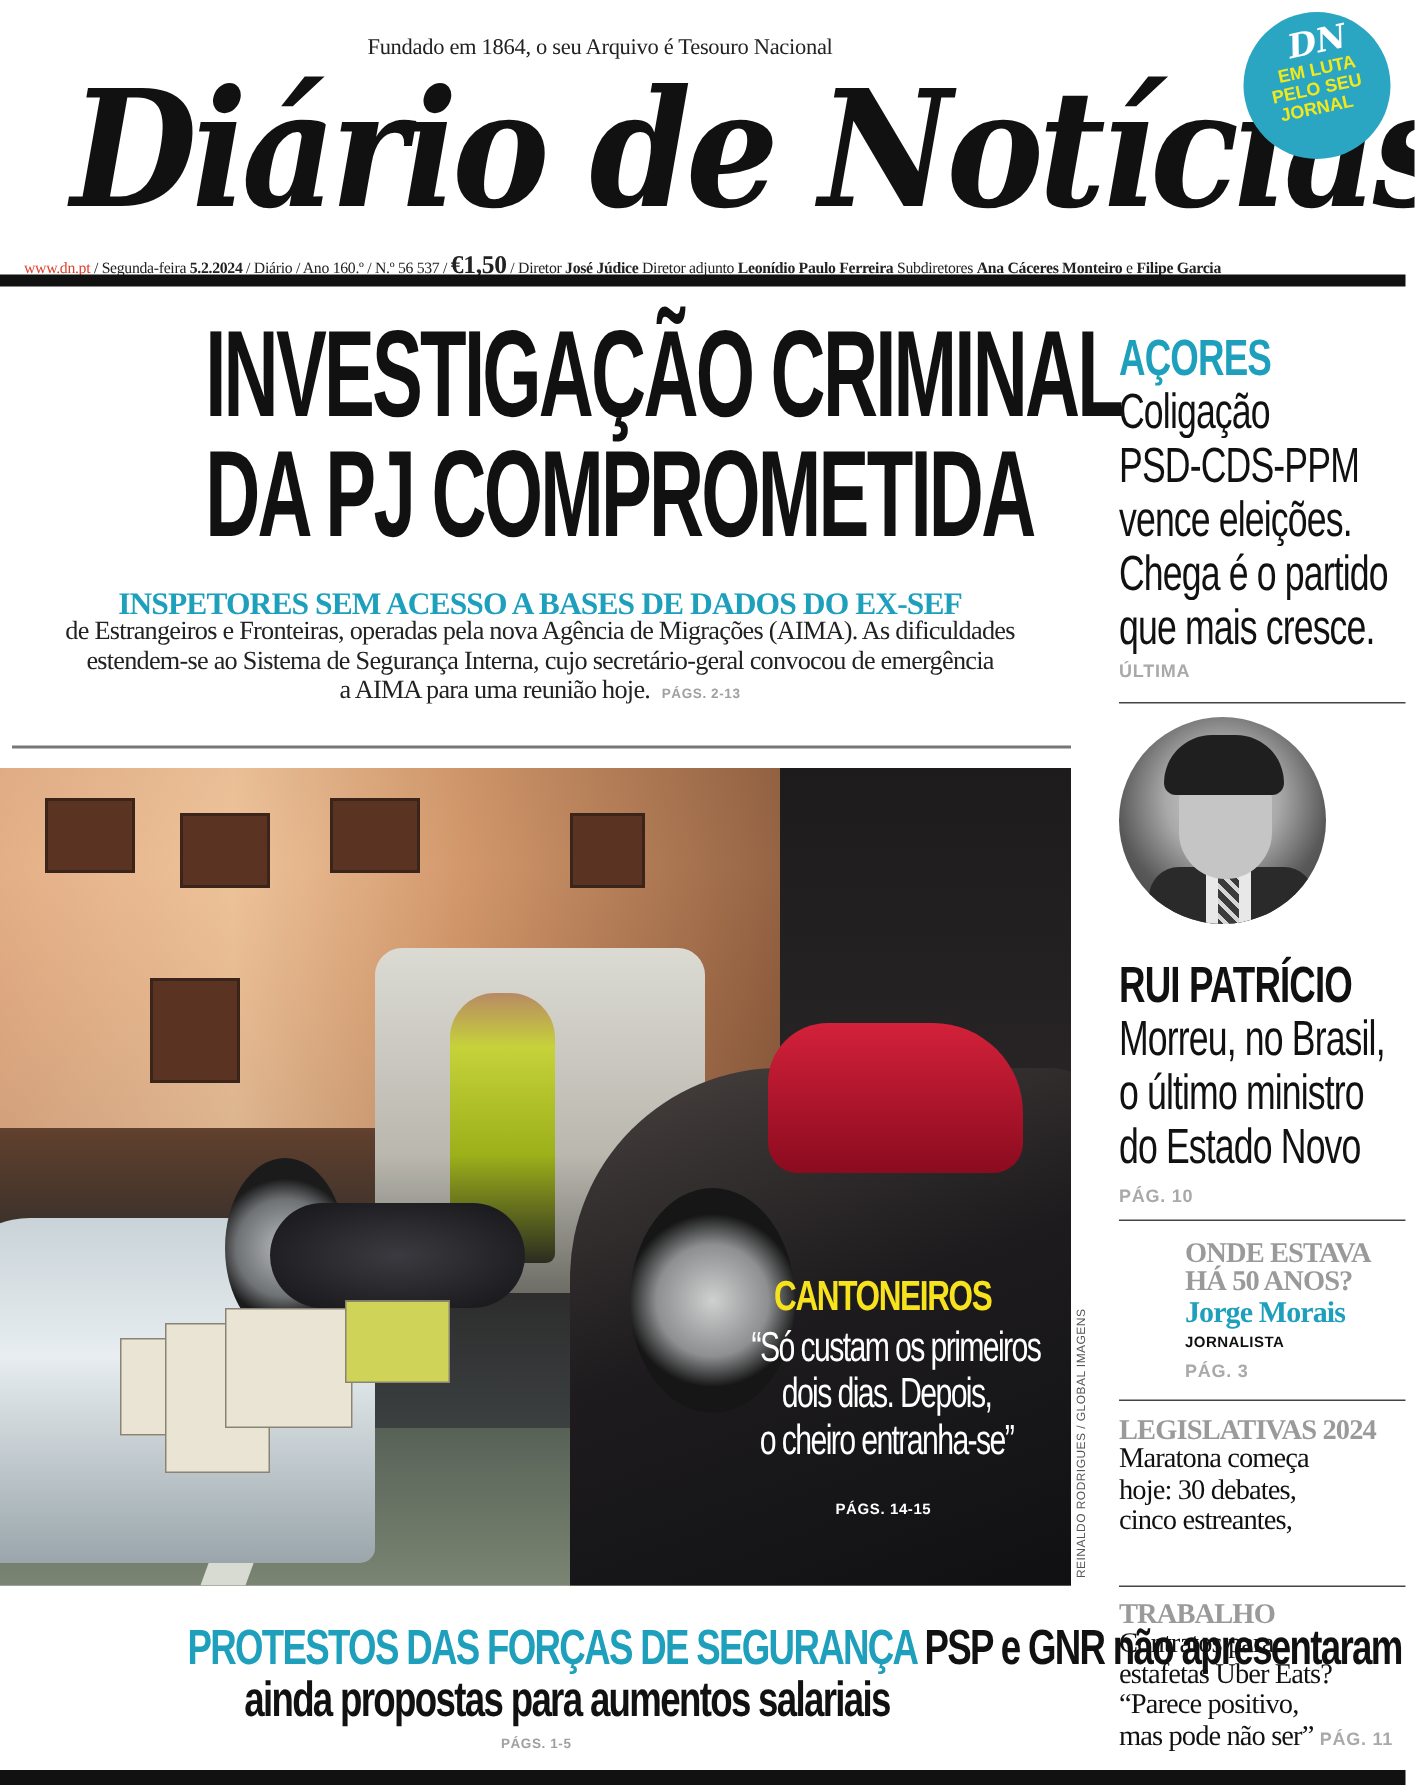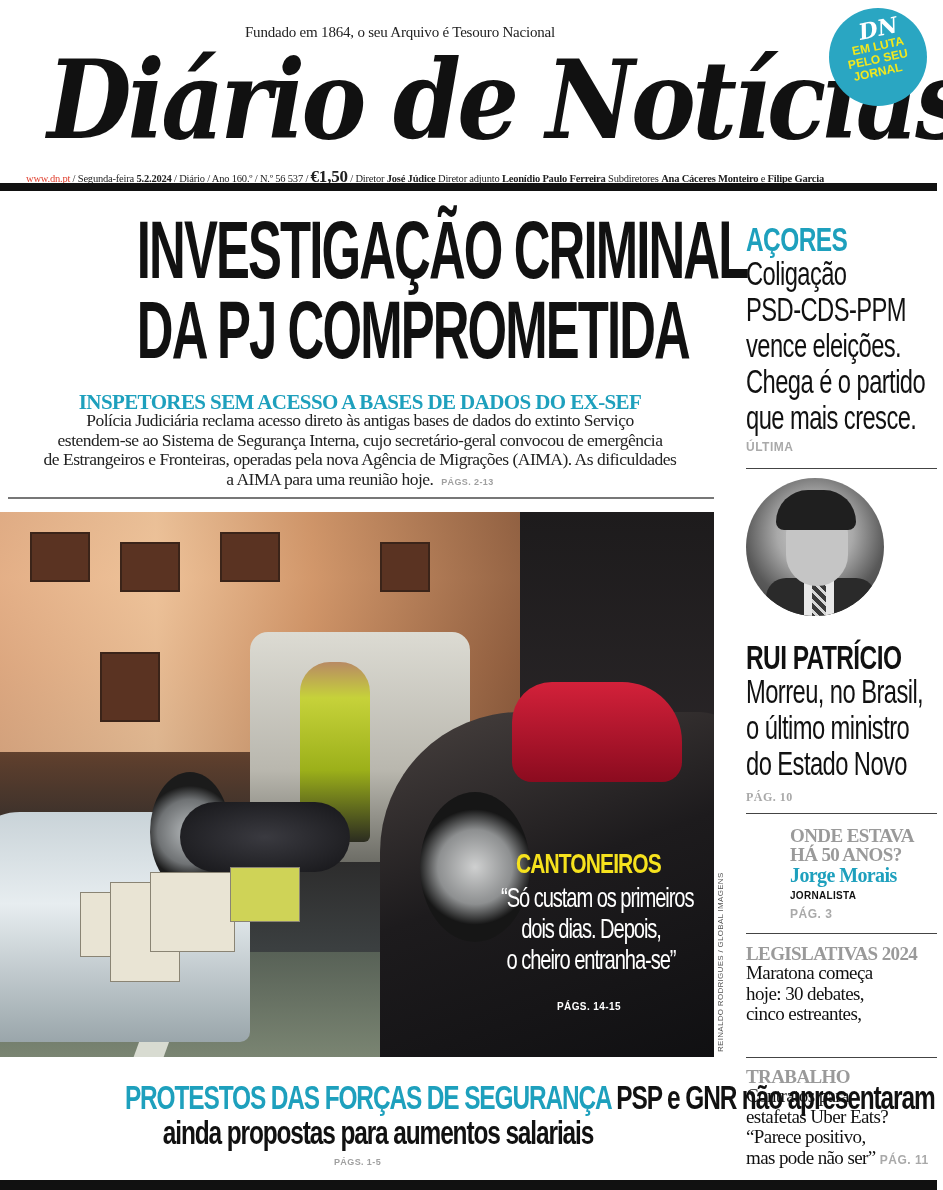--- a/index.html
+++ b/index.html
@@ -12,21 +12,21 @@
   .masthead { position: absolute; left: 0; top: 40px; width: 943px; height: 120px; text-align: center;
     font-family: "DejaVu Serif", serif; font-weight: bold; font-size: 108px; line-height: 120px;
     color: #111; letter-spacing: -4px; transform: scaleX(0.9); transform-origin: center; white-space: nowrap;
     font-style: italic; }
 
   .badge { position: absolute; left: 829px; top: 8px; width: 98px; height: 98px; border-radius: 50%;
     background: #2aa6c2; text-align: center; color: #fff; overflow: hidden; }
   .badge .dn { font-family: "DejaVu Serif", serif; font-weight: bold; font-style: italic; font-size: 22px; line-height: 24px; margin-top: 8px; display: block; transform: rotate(-12deg); }
   .badge .slogan { font-family: "Liberation Sans", sans-serif; font-weight: bold; color: #f3e81c; font-size: 12px; line-height: 13px; display: block; transform: rotate(-12deg); }
 
-  .infoline { position: absolute; left: 26px; top: 167px; width: 895px; font-size: 10.5px; white-space: nowrap;
+  .infoline { position: absolute; left: 16px; top: 167px; width: 895px; font-size: 10.5px; white-space: nowrap;
     color: #222; letter-spacing: -0.2px; }
   .infoline .url { color: #e0402f; }
   .infoline b { font-weight: bold; }
   .infoline .price { font-size: 17px; font-weight: bold; }
   .rule-top { position: absolute; left: 0; top: 183px; width: 937px; height: 8px; background: #111; }
 
   .headline { position: absolute; left: 0; top: 210px; width: 720px; text-align: center;
     font-family: "Liberation Sans", sans-serif; font-weight: bold; font-size: 82px; line-height: 80px;
     letter-spacing: -3px; transform: scaleX(0.62); transform-origin: center; white-space: nowrap; color: #111; }
 
@@ -133,23 +133,22 @@
   <b>Filipe Garcia</b>
 </div>
 <div class="rule-top"></div>
 
 <div class="headline">
   <div>INVESTIGAÇÃO CRIMINAL</div>
   <div>DA PJ COMPROMETIDA</div>
 </div>
 <div class="kicker">INSPETORES SEM ACESSO A BASES DE DADOS DO EX-SEF</div>
 <div class="lede">
-  <div>Polícia Judiciária reclama acesso direto às antigas bases de dados do extinto Serviço</div>
+  <div>de Estrangeiros e Fronteiras, operadas pela nova Agência de Migrações (AIMA). As dificuldades</div>
   <div>estendem-se ao Sistema de Segurança Interna, cujo secretário-geral convocou de emergência</div>
-  <div>de Estrangeiros e Fronteiras, operadas pela nova Agência de Migrações (AIMA). As dificuldades</div>
   <div><span>a AIMA para uma reunião hoje.</span>&nbsp;&nbsp;<span class="pag">PÁGS. 2-13</span></div>
 </div>
 <div class="lede-rule"></div>
 
 <div class="photo">
   <div class="ph-building"></div>
   <div class="ph-sky"></div>
   <div class="ph-win" style="left:30px;top:20px;width:60px;height:50px;"></div>
   <div class="ph-win" style="left:120px;top:30px;width:60px;height:50px;"></div>
   <div class="ph-win" style="left:220px;top:20px;width:60px;height:50px;"></div>
@@ -206,21 +205,21 @@
   <div class="tie"></div>
   <div class="face"></div>
   <div class="hair"></div>
 </div>
 
 <div class="side" style="top:640px;">
   <div class="cond side-kicker-black">RUI PATRÍCIO</div>
   <div class="cond side-head">Morreu, no Brasil,</div>
   <div class="cond side-head">o último ministro</div>
   <div class="cond side-head">do Estado Novo</div>
-  <div class="side-pag" style="margin-top:8px;font-family:Liberation Serif, serif;">PÁG. 10</div>
+  <div class="side-pag" style="margin-top:8px;">PÁG. 10</div>
 </div>
 <div class="side-rule" style="top:813px;"></div>
 
 <div class="side" style="top:826px;margin-left:44px;">
   <div class="serif-kicker">ONDE ESTAVA</div>
   <div class="serif-kicker">HÁ 50 ANOS?</div>
   <div class="serif-name">Jorge Morais</div>
   <div class="serif-role" style="margin-top:4px;">JORNALISTA</div>
   <div class="side-pag" style="margin-top:6px;">PÁG. 3</div>
 </div>

